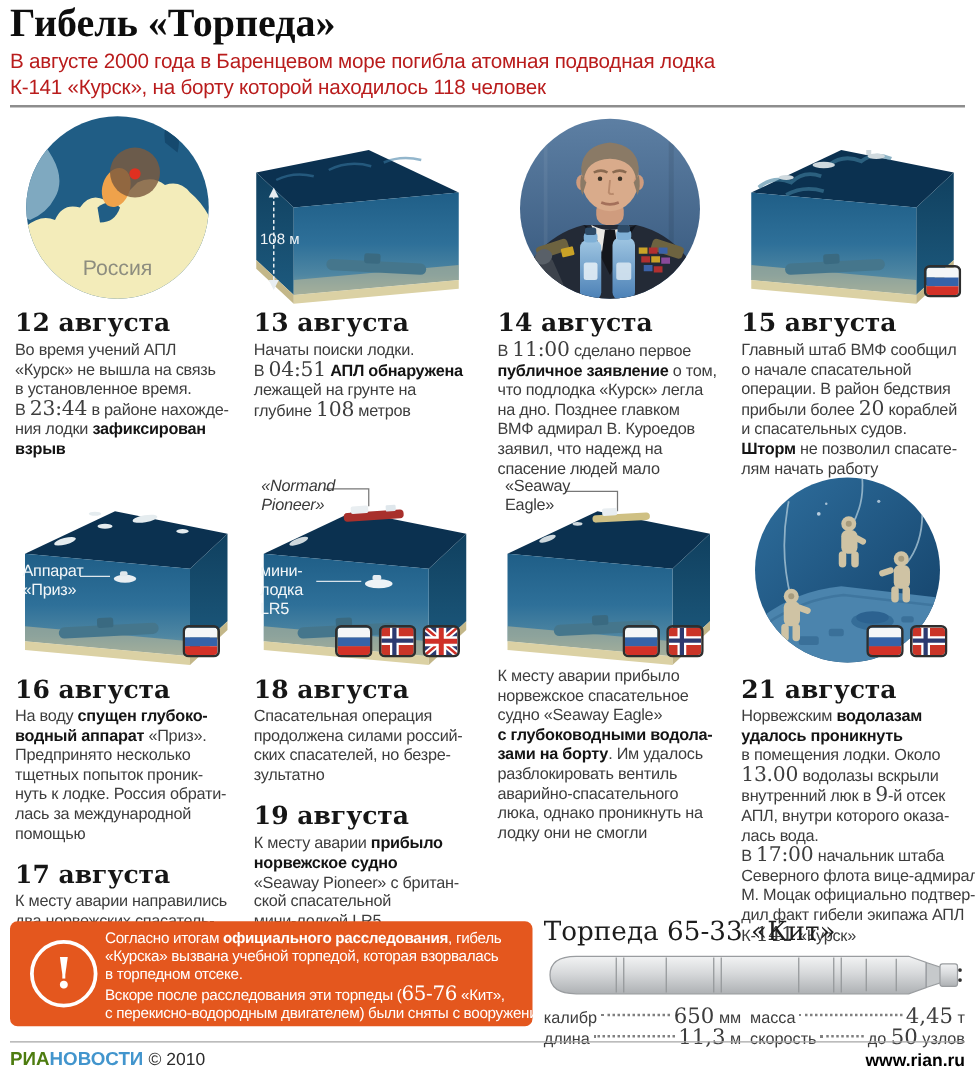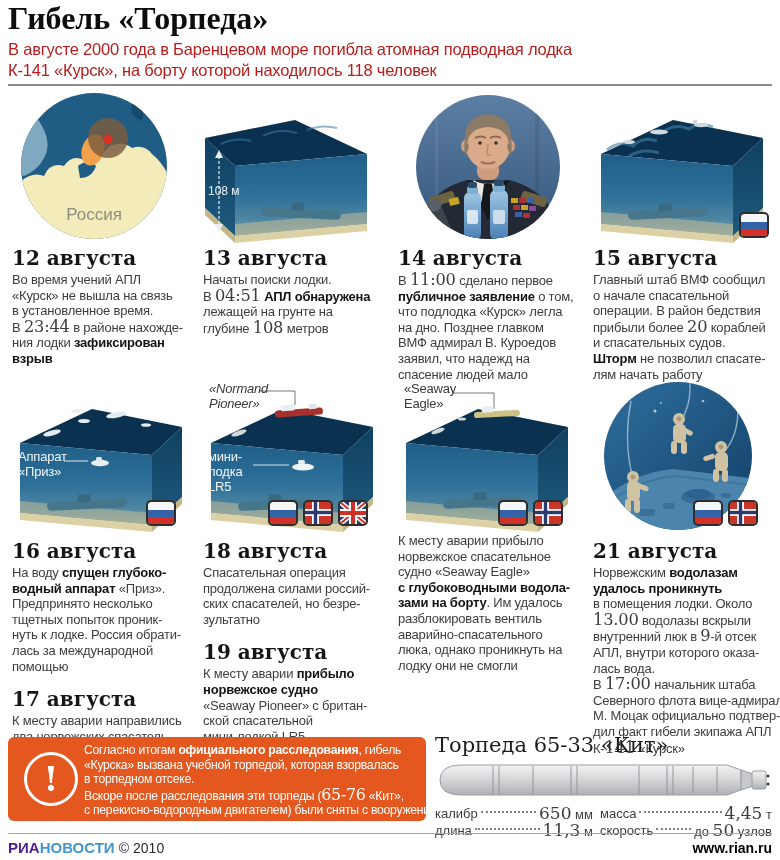--- a/index.html
+++ b/index.html
@@ -46,21 +46,21 @@
   .torp svg{display:block;margin-top:5px;}
   .specs{display:grid;grid-template-columns:158px 172px;column-gap:7px;margin-top:7px;
          font-size:13px;color:#3d3d3d;}
   .spec{display:flex;align-items:center;height:17px;}
   .spec .dots{flex:1;border-bottom:2px dotted #808080;margin:0 3px 3px;}
   .spec .val{white-space:nowrap;}
   .spec .num{font-size:17px;}
   
   .foot-rule{position:absolute;left:8px;right:8px;top:833px;height:1px;background:#a6a6a6;}
   .brand{position:absolute;left:8px;top:839px;font-size:15px;font-weight:bold;white-space:nowrap;}
-  .brand .ria{color:#4c1d95;} .brand .nov{color:#4295cd;}
+  .brand .ria{color:#4d7c0f;} .brand .nov{color:#4295cd;}
   .brand .copy{color:#2b2b2b;font-weight:normal;font-size:14px;}
   .site{position:absolute;right:8px;top:840px;font-weight:bold;font-size:14px;color:#000000;}
 </style>
 </head>
 <body>
 
 <div class="page">
 
   <div class="title">Гибель «Торпеда»</div>
   <div class="subtitle">

